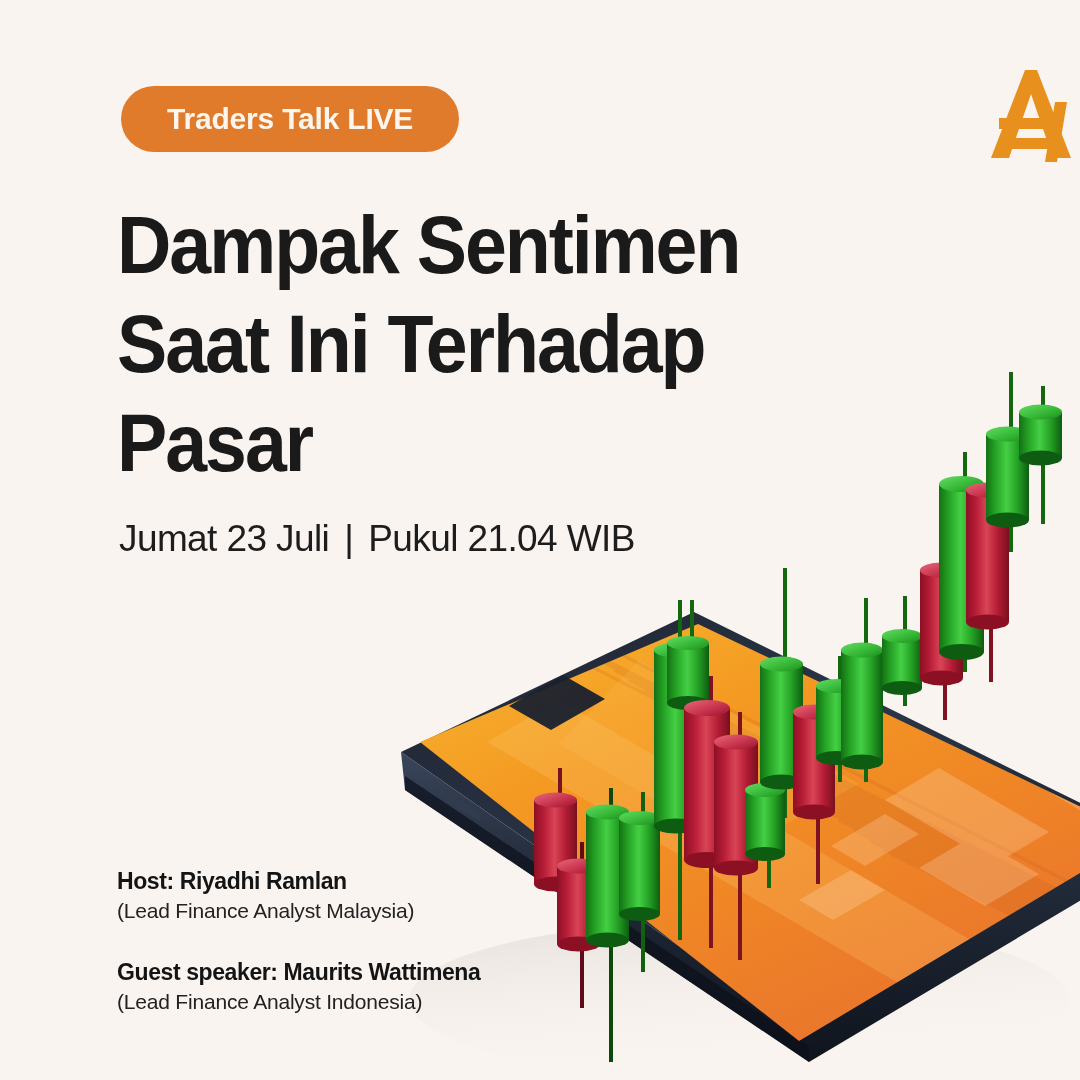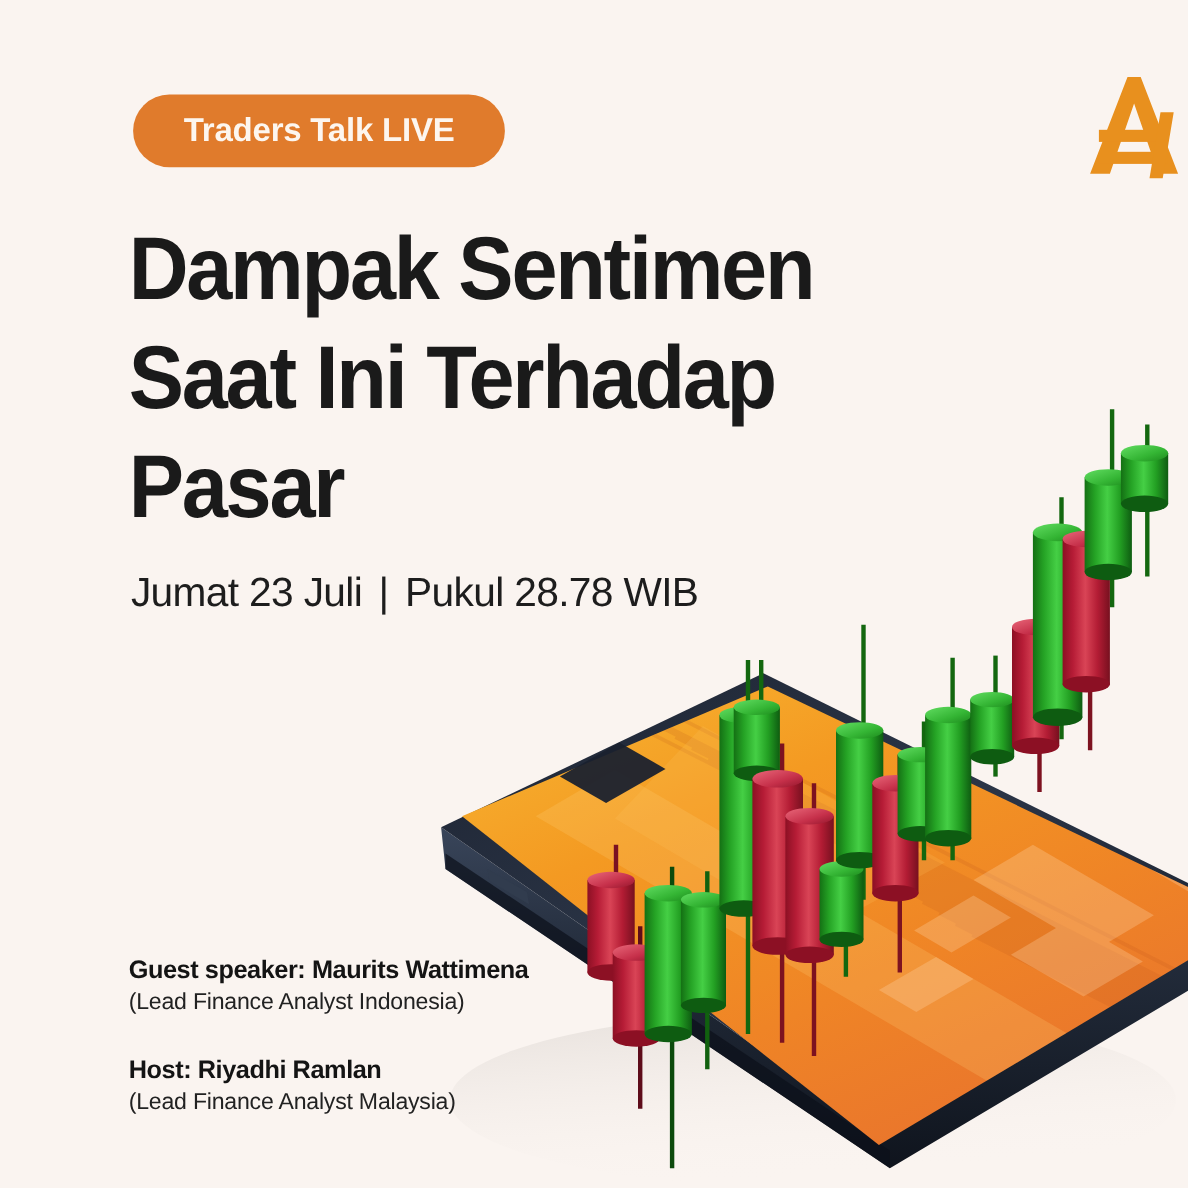--- a/index.html
+++ b/index.html
@@ -327,27 +327,27 @@
 
   <h1 class="headline">
     <span class="headline-line">Dampak Sentimen</span>
     <span class="headline-line">Saat Ini Terhadap</span>
     <span class="headline-line">Pasar</span>
   </h1>
 
   <div class="datetime">
     <span>Jumat 23 Juli</span>
     <span class="sep">|</span>
-    <span>Pukul 28.78 WIB</span>
+    <span>Pukul 21.04 WIB</span>
   </div>
 
   <div class="credits">
+    <div class="credit-block">
+      <div class="credit-name">Host: Riyadhi Ramlan</div>
+      <div class="credit-role">(Lead Finance Analyst Malaysia)</div>
+    </div>
     <div class="credit-block">
       <div class="credit-name">Guest speaker: Maurits Wattimena</div>
       <div class="credit-role">(Lead Finance Analyst Indonesia)</div>
     </div>
-    <div class="credit-block">
-      <div class="credit-name">Host: Riyadhi Ramlan</div>
-      <div class="credit-role">(Lead Finance Analyst Malaysia)</div>
-    </div>
   </div>
 
 </div>
 
 </body></html>

